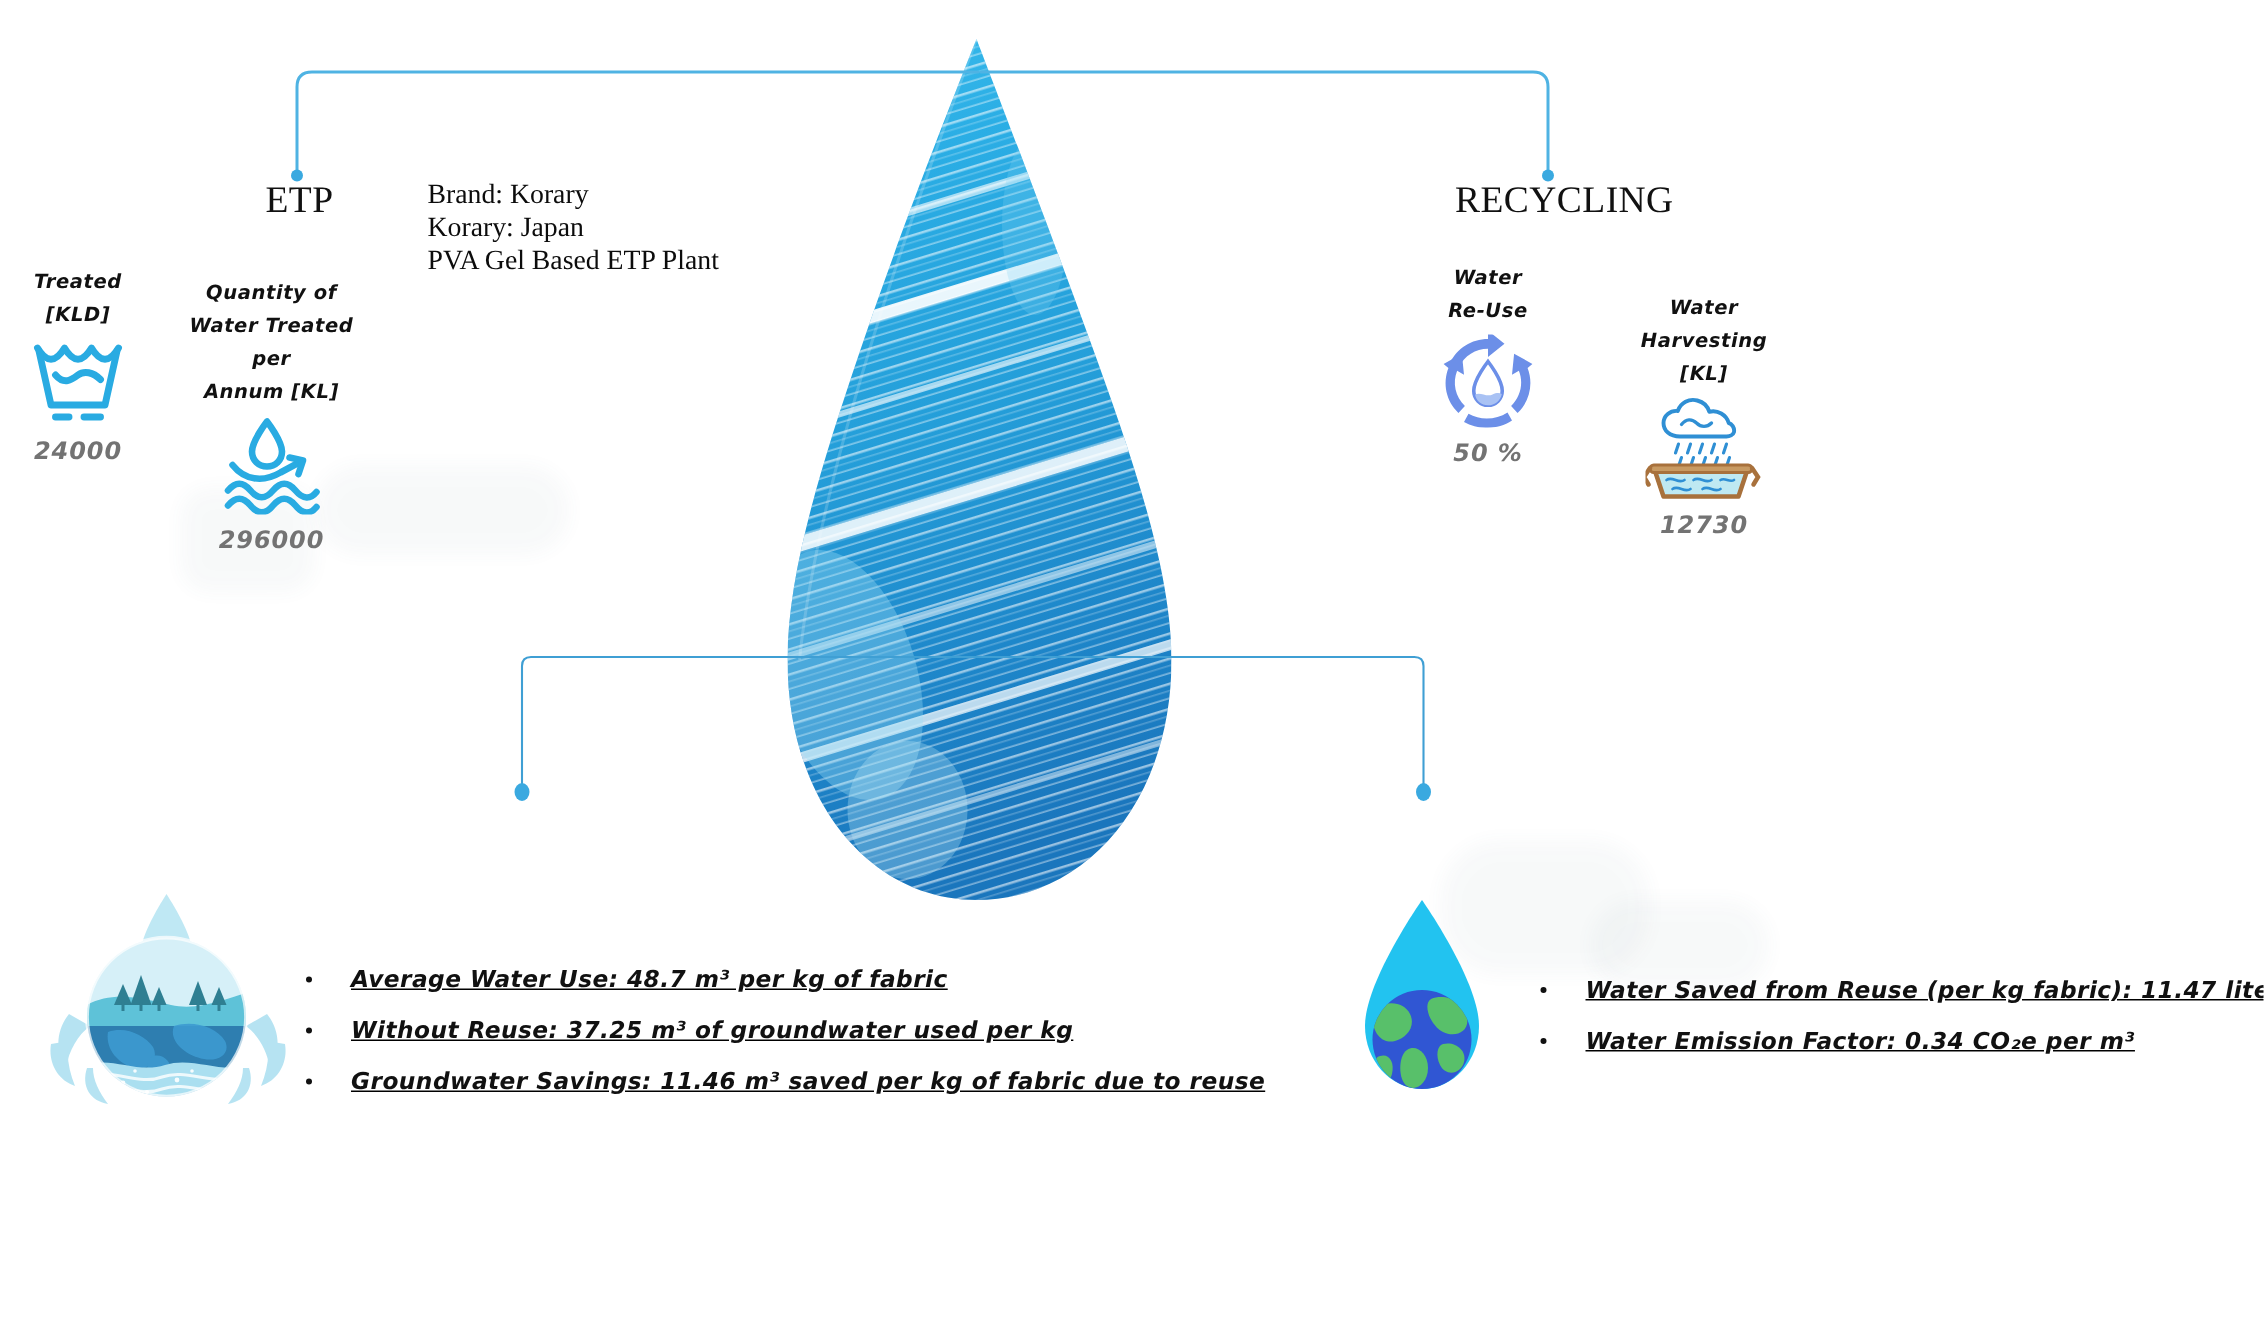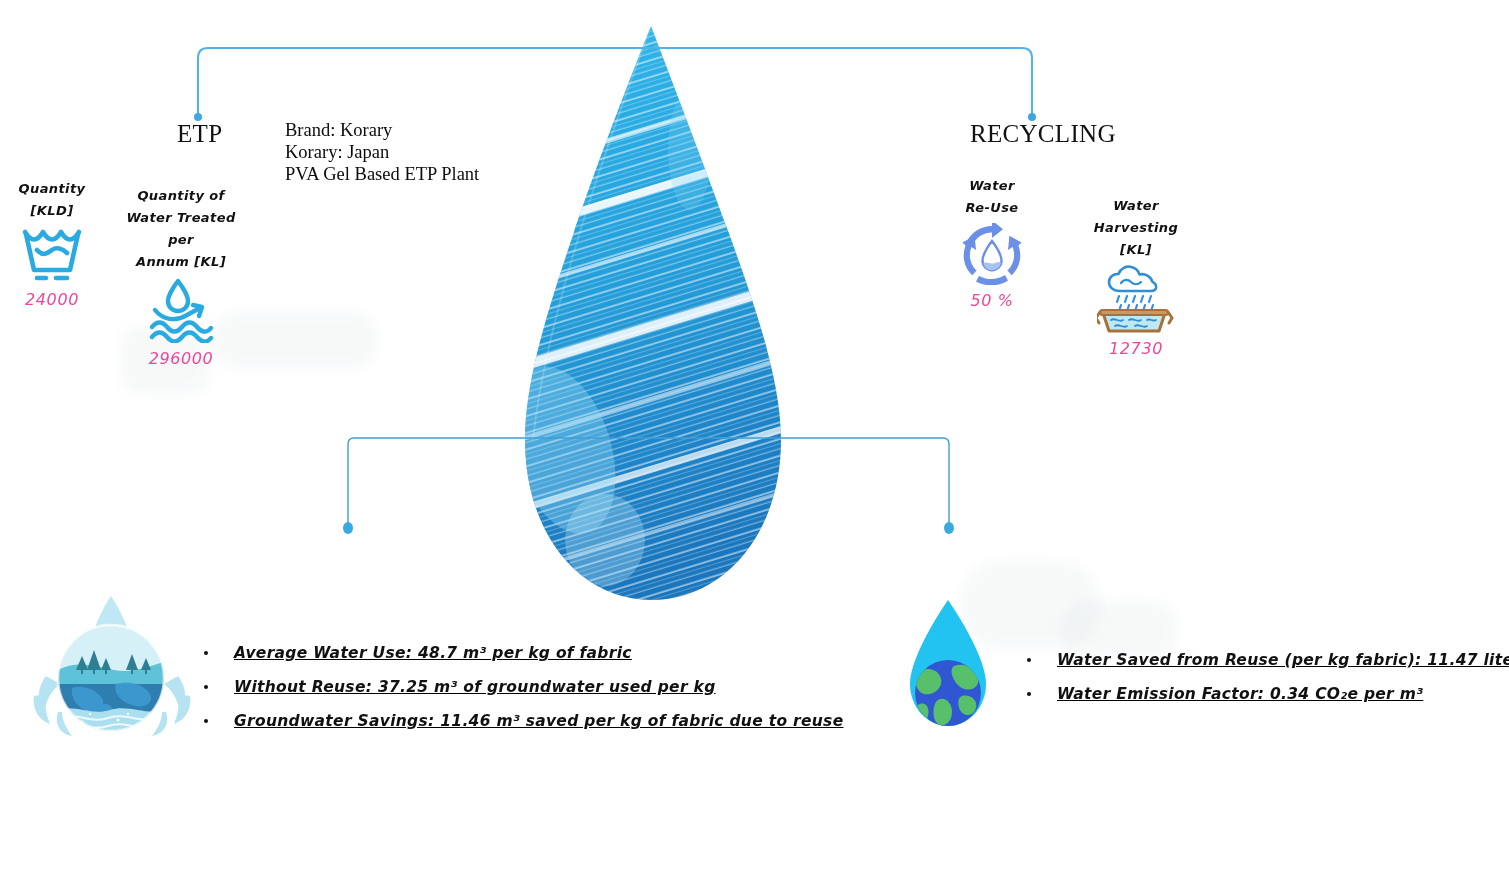--- a/index.html
+++ b/index.html
@@ -58,22 +58,22 @@
     color: #111111;
     line-height: 22px;
     font-weight: 600;
     letter-spacing: 0.4px;
     white-space: pre-line;
   }
   .metric .m-value {
     font-family: "DejaVu Sans", sans-serif;
     font-style: italic;
     font-size: 16px;
-    color: #ec4899;
-    font-weight: 400;
+    color: #737373;
+    font-weight: 700;
     letter-spacing: 0.6px;
     margin-top: 2px;
   }
   .metric .m-icon { margin: 4px auto 2px; display: block; }
 
   #metric-capacity { left: 4px; top: 178px; width: 96px; }
   #metric-quantity { left: 120px; top: 185px; width: 122px; }
   #metric-reuse   { left: 948px; top: 175px; width: 88px; }
   #metric-harvest { left: 1076px; top: 195px; width: 120px; }
 
@@ -197,21 +197,21 @@
   <div class="section-title" id="title-etp">ETP</div>
   <div class="section-title" id="title-recycling">RECYCLING</div>
 
   <div class="brand-block">
     <div>Brand: Korary</div>
     <div>Korary: Japan</div>
     <div>PVA Gel Based ETP Plant</div>
   </div>
 
   <div class="metric" id="metric-capacity">
-    <div class="m-label">Quantity
+    <div class="m-label">Treated
 [KLD]</div>
     <span class="m-icon">
       <svg width="62" height="58" viewBox="0 0 62 58" xmlns="http://www.w3.org/2000/svg">
         <g fill="none" stroke="#29ABE2" stroke-width="4.6" stroke-linecap="round" stroke-linejoin="round">
           <path d="M4 6 C10 16 16 16 22 6 C28 16 34 16 40 6 C46 16 52 16 58 6"></path>
           <path d="M5 8 L13 44 L49 44 L57 8"></path>
           <path d="M16 24 C22 31 27 27 31 24 C35 21 41 22 46 27"></path>
           <path d="M16 52 L25 52"></path>
           <path d="M35 52 L46 52"></path>
         </g>

